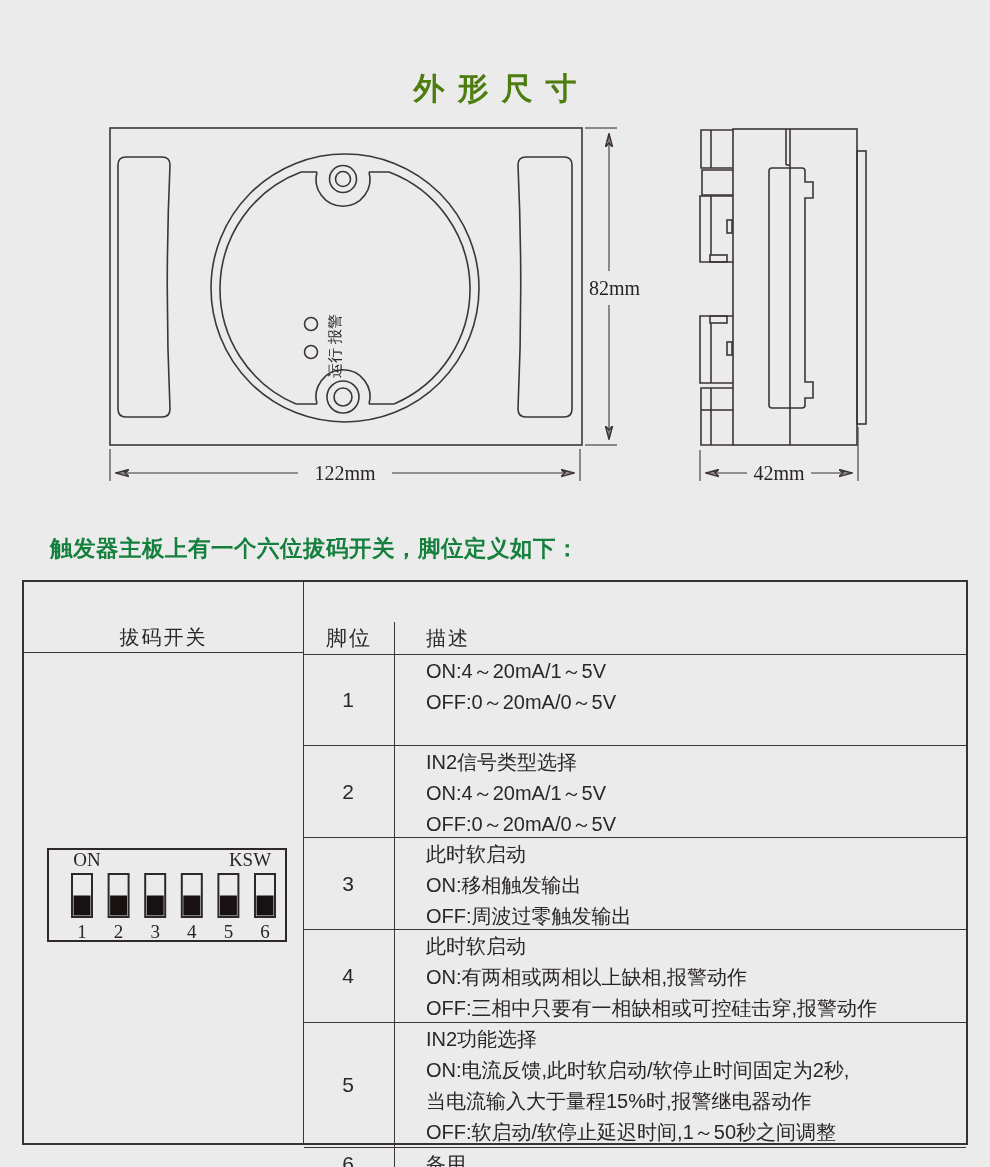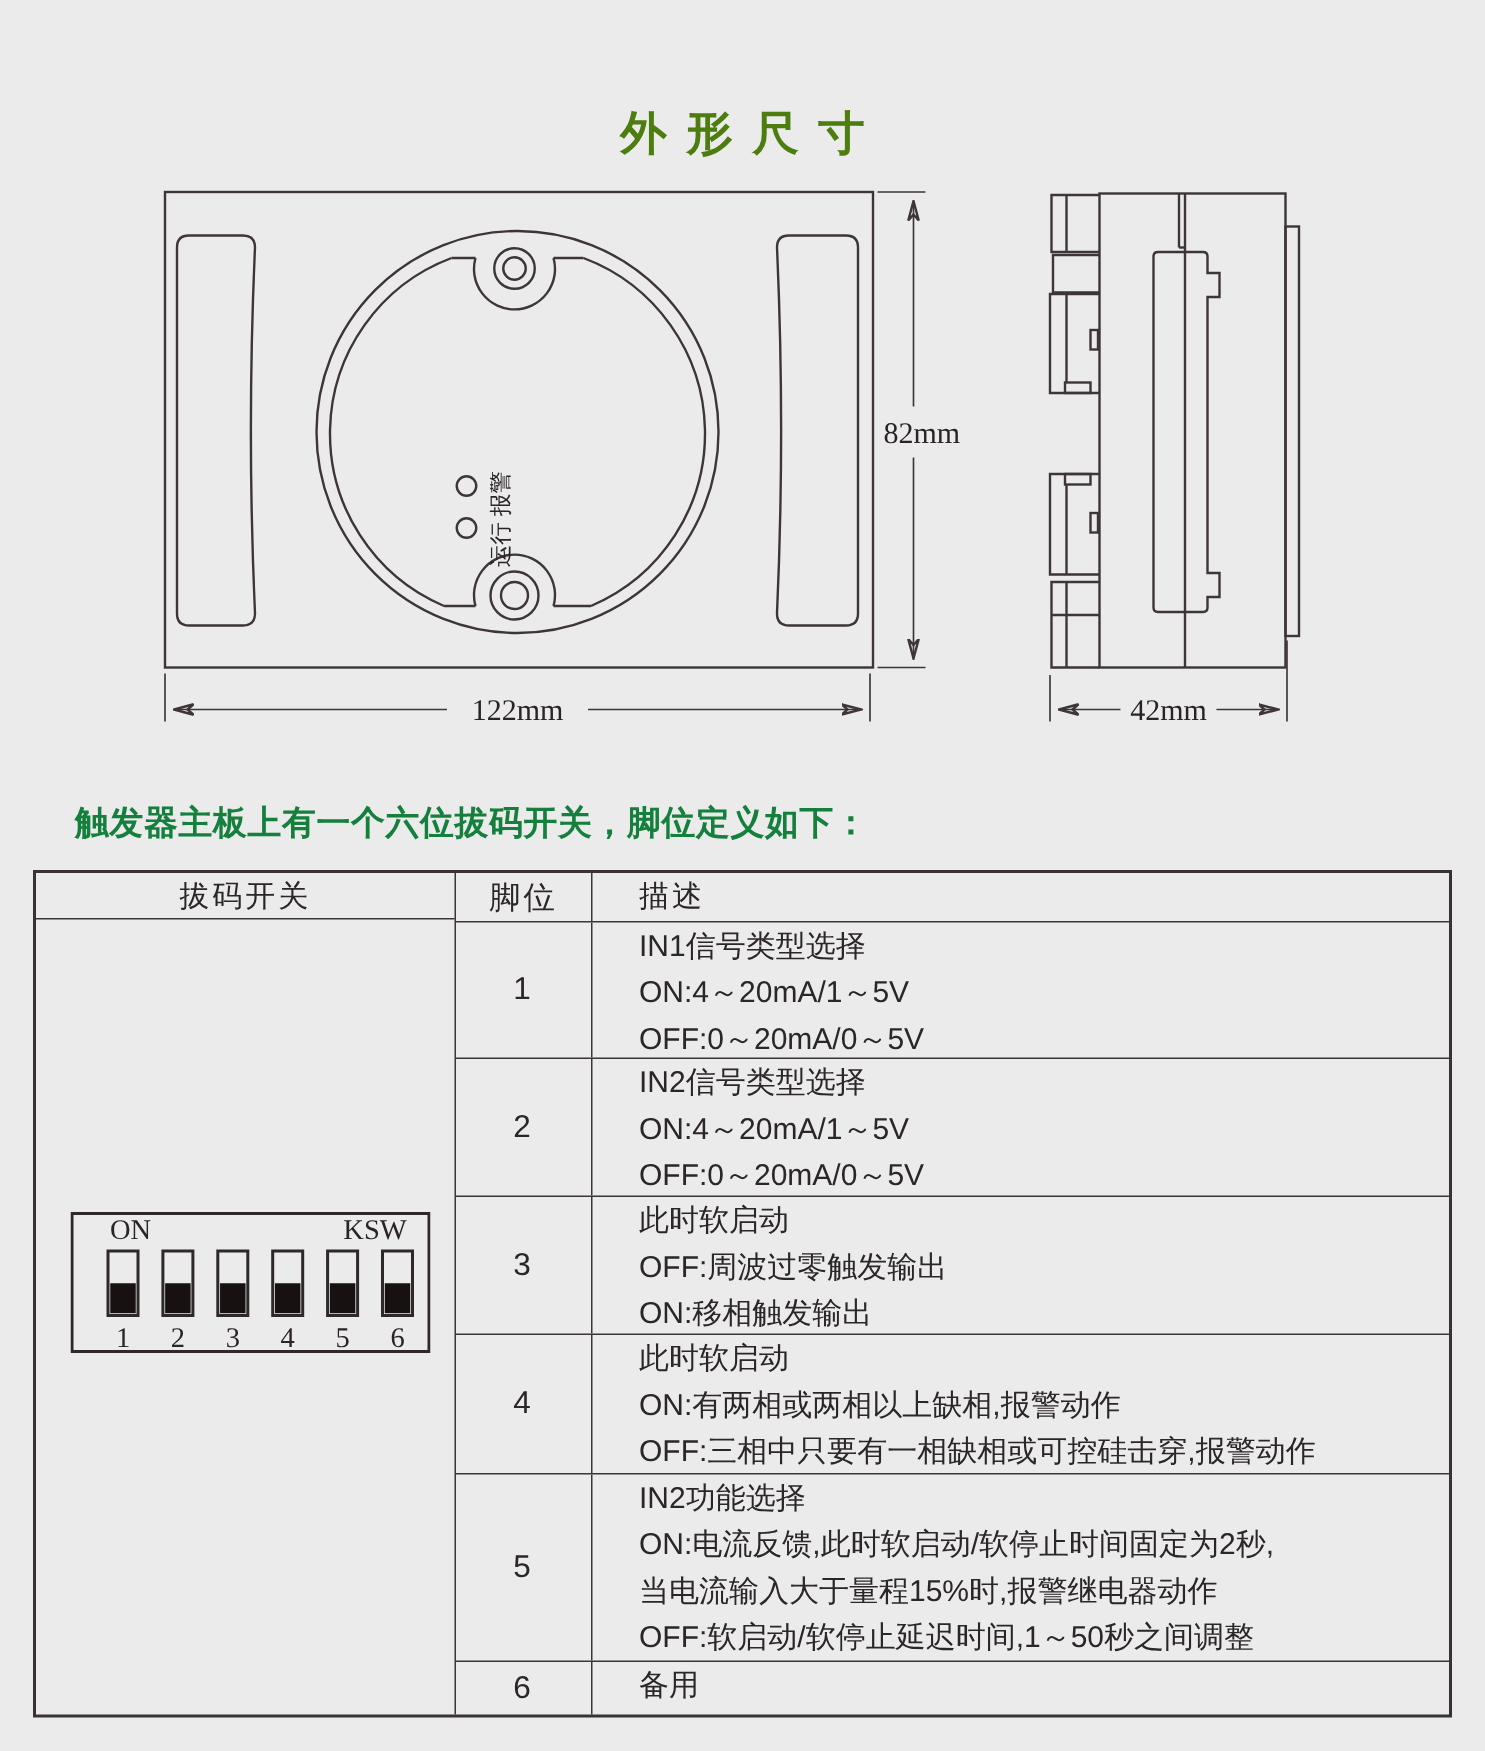--- a/index.html
+++ b/index.html
@@ -37,20 +37,21 @@
   .dtable{
     position:absolute;left:22px;top:580px;width:946px;height:565px;
     border:2px solid #383234;box-sizing:border-box;display:flex;
     font-size:20px;color:#2b2628;
   }
   .col1{width:279px;border-right:1.5px solid #3b3537;display:flex;flex-direction:column;flex:none;}
   .hcell{
     height:30px;border-bottom:1.5px solid #3b3537;flex:none;
     display:flex;align-items:center;justify-content:center;
     letter-spacing:2px;
+    margin-top:40px;
   }
   .c1body{flex:1;position:relative;}
   .dipsvg{position:absolute;left:23px;top:195px;width:240px;height:94px;}
   .dipsvg .frame,.dipsvg .sw{fill:none;stroke:#2e2829;stroke-width:2;}
   .dipsvg .slider{fill:#171112;stroke:none;}
   .dipsvg text{
     fill:#2a2426;font-family:"Liberation Serif","DejaVu Serif",serif;font-size:19px;
   }
   .cols23{flex:1;display:flex;flex-direction:column;}
   .hrow,.trow{display:flex;border-bottom:1.5px solid #3b3537;flex:none;box-sizing:border-box;}
@@ -200,41 +201,40 @@
 
     <div class="cols23">
       <div class="hrow">
         <div class="pin hcell" style="height:auto;border-bottom:none;">脚位</div>
         <div class="desc hcell hdesc" style="height:auto;border-bottom:none;letter-spacing:2px;">描述</div>
       </div>
 
       <div class="trow r0">
         <div class="pin">1</div>
         <div class="desc">
-          <div>IN1信号类型选择</div>
           <div>ON:4～20mA/1～5V</div>
           <div>OFF:0～20mA/0～5V</div>
         </div>
       </div>
 
       <div class="trow r1">
         <div class="pin">2</div>
         <div class="desc">
           <div>IN2信号类型选择</div>
           <div>ON:4～20mA/1～5V</div>
           <div>OFF:0～20mA/0～5V</div>
         </div>
       </div>
 
       <div class="trow r2">
         <div class="pin">3</div>
         <div class="desc">
           <div>此时软启动</div>
+          <div>ON:移相触发输出</div>
           <div>OFF:周波过零触发输出</div>
-          <div>ON:移相触发输出</div>
         </div>
       </div>
 
       <div class="trow r3">
         <div class="pin">4</div>
         <div class="desc">
           <div>此时软启动</div>
           <div>ON:有两相或两相以上缺相,报警动作</div>
           <div>OFF:三相中只要有一相缺相或可控硅击穿,报警动作</div>
         </div>

